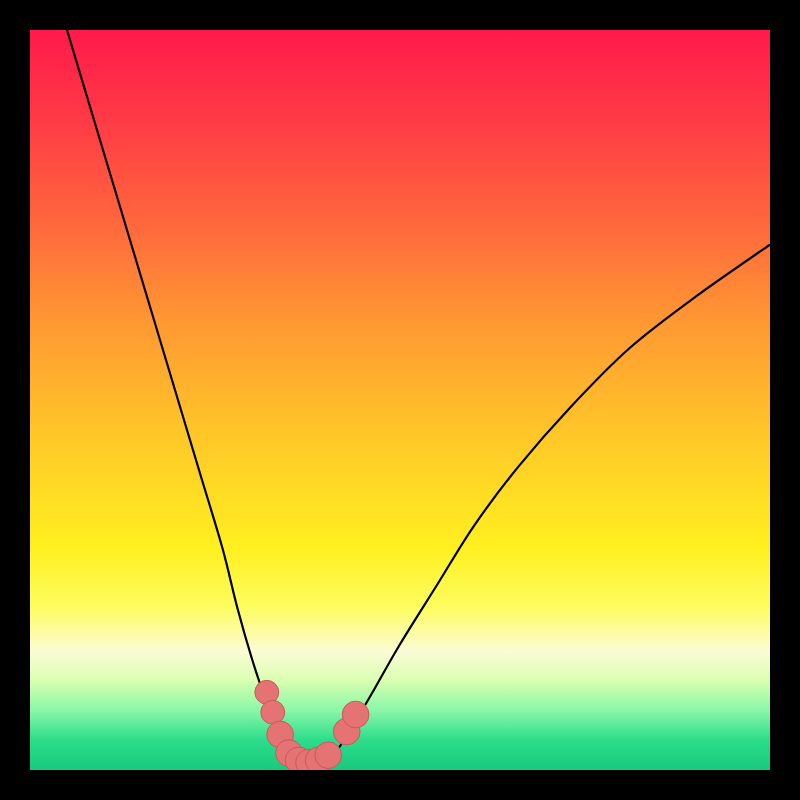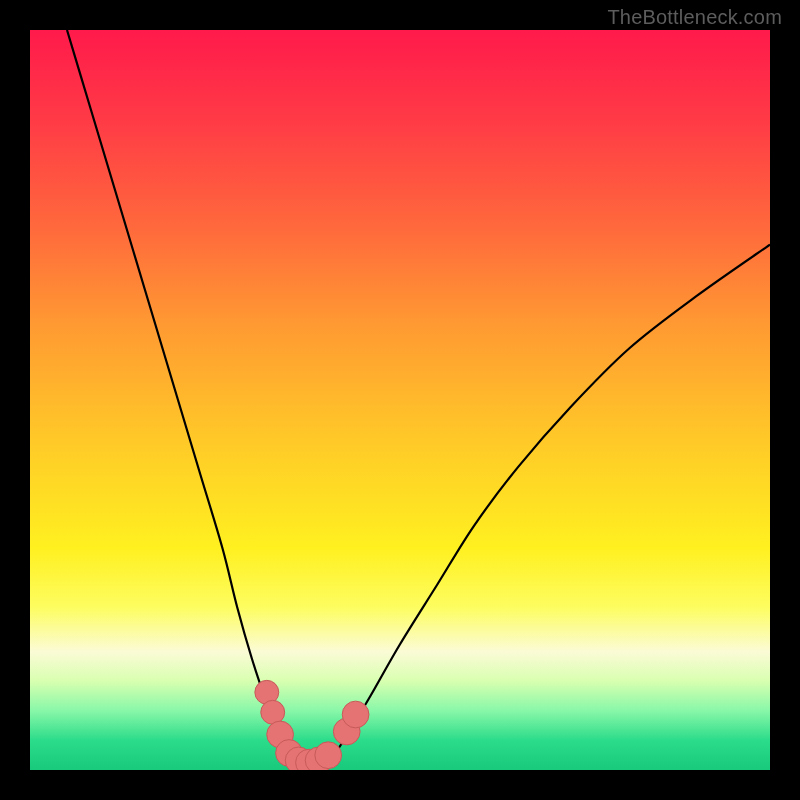--- a/index.html
+++ b/index.html
@@ -74,14 +74,13 @@
           <circle cx="259.00" cy="722.98" r="13.36" fill="#e57373" stroke="#c75a5a" stroke-width="1"></circle>
           <circle cx="268.62" cy="730.38" r="13.36" fill="#e57373" stroke="#c75a5a" stroke-width="1"></circle>
           <circle cx="278.98" cy="732.60" r="13.36" fill="#e57373" stroke="#c75a5a" stroke-width="1"></circle>
           <circle cx="288.60" cy="730.38" r="13.36" fill="#e57373" stroke="#c75a5a" stroke-width="1"></circle>
           <circle cx="298.22" cy="725.20" r="13.36" fill="#e57373" stroke="#c75a5a" stroke-width="1"></circle>
           <circle cx="316.72" cy="701.52" r="13.36" fill="#e57373" stroke="#c75a5a" stroke-width="1"></circle>
           <circle cx="325.60" cy="684.50" r="13.36" fill="#e57373" stroke="#c75a5a" stroke-width="1"></circle>
         </g>
     </svg>
   </div>
-  <div class="watermark">TheBottleneck.com</div>
 </div>
 
 </body></html>

